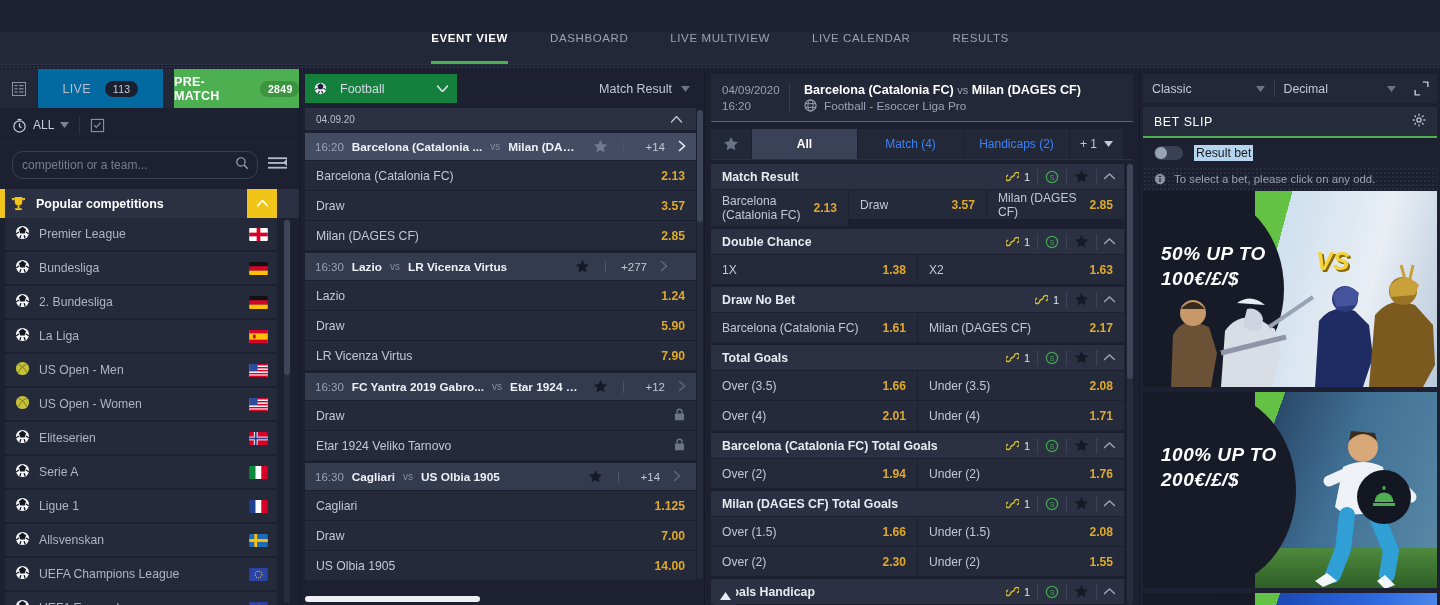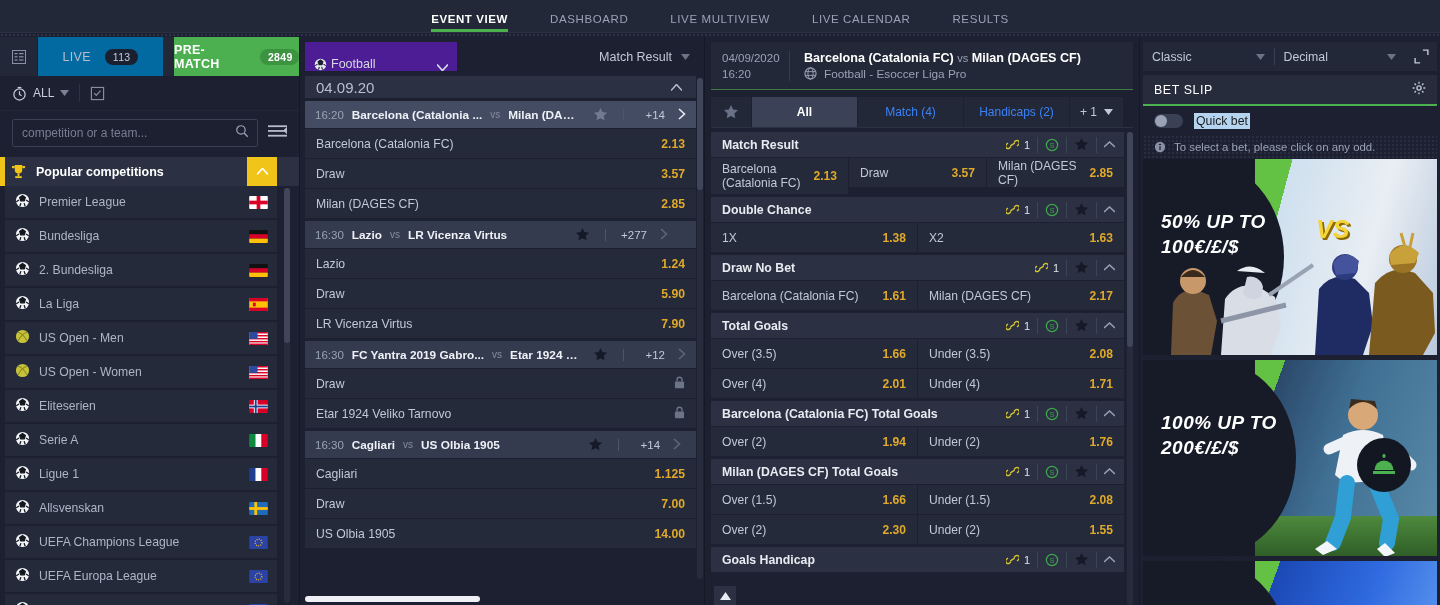--- a/index.html
+++ b/index.html
@@ -7,23 +7,24 @@
     width: 1440px; height: 605px;
     background: #1c2030;
     font-family: "Liberation Sans", sans-serif;
     overflow: hidden;
     color: #c9cedb;
   }
   .app { position: relative; width: 1440px; height: 605px; display: flex; flex-direction: column; }
 
   
   .topnav {
-    height: 33px; background: #232838; display: flex; align-items: flex-end;
+    height: 33px; background: #232838; display: flex; 
     justify-content: center; gap: 0px; flex: none;
     border-bottom: 1px solid #2b3142;
+    margin-top: 32px;
   }
   .topnav .tab {
     font-size: 11.5px; letter-spacing: .6px; color: #9aa2b5; padding: 0 21px 7px 21px;
     position: relative; cursor: pointer; white-space: nowrap;
   }
   .topnav .tab.active { color: #ffffff; font-weight: bold; }
   .topnav .tab.active::after {
     content: ""; position: absolute; left: 21px; right: 21px; bottom: 0; height: 3px;
     background: #4caf50;
   }
@@ -45,21 +46,21 @@
   .lt-tab.live { background: #0369a1; }
   .lt-tab.prematch { background: #4caf50; color: #fff; font-weight: bold; margin-left: 11px; }
   .pill { background: #1b2030; border-radius: 9px; font-size: 10.5px; color: #c6ccd9;
           padding: 2px 8px; min-width: 30px; text-align: center; }
   .lt-tab.prematch .pill { background: #3c9440; color: #fff; }
 
   .left-filter { height: 35px; display: flex; align-items: center; padding: 0 12px; gap: 10px;
                  background: #1c2030; border-bottom: 1px solid #232838; flex:none;}
   .filt-all { display: flex; align-items: center; gap: 6px; font-size: 12px; color: #c9cedb; cursor: pointer;}
   .vdiv { width: 1px; height: 18px; background: #2d3346; }
-  .search-box { position: relative; height: 28px; border: 1px solid #3a4053; border-radius: 2px;
+  .search-box { position: relative; height: 28px; border: 1px solid #3a4053; border-radius: 11px;
                 background: #1c2030; display: flex; align-items: center; padding: 0 28px 0 9px; }
   .search-box input { background: transparent; border: 0; outline: none; width: 100%;
                       color: #c9cedb; font-size: 12px; font-family: "Liberation Sans", sans-serif; }
   .search-box input::placeholder { color: #777e90; }
   .search-ico { position: absolute; right: 8px; top: 50%; transform: translateY(-50%); }
 
   .search-row { display: flex; align-items: center; gap: 10px; padding: 8px 12px 10px 12px; flex:none;}
   .search-row .search-box { flex: 1; }
 
   .popular-head { height: 29px; display: flex; align-items: center; background: #2b3142;
@@ -74,29 +75,29 @@
   .comp-item .cname { flex: 1; font-size: 12.2px; color: #aeb5c5; margin-left: 9px; }
   .flag { width: 19px; height: 13px; border-radius: 1px; overflow: hidden; display:block; }
 
   .left-scroll { position: absolute; right: 9px; top: 2px; width: 6px; bottom: 2px; background: #262c3c; border-radius: 3px;}
   .left-scroll i { position: absolute; top: 0; left: 0; right: 0; height: 155px; background: #3f4659; border-radius: 3px; display:block;}
 
   
   .mid { width: 405px; background: #1c2030; display: flex; flex-direction: column; flex: none;
          border-right: 1px solid #151926; }
   .mid-top { height: 39px; display: flex; align-items: center; background: #1c2030; padding: 0 5px; gap: 6px; flex:none;}
-  .sport-sel { width: 152px; height: 29px; background: #4c1d95; display: flex; align-items: flex-end;
-               padding: 0 9px; gap: 4px; cursor: pointer; }
+  .sport-sel { width: 152px; height: 29px; background: #15803d; display: flex; align-items: center;
+               padding: 0 9px; gap: 13px; cursor: pointer; }
   .sport-sel .sname { flex: 1; font-size: 12.5px; color: #d5dae5; }
   .mkt-sel { margin-left: auto; display: flex; align-items: center; gap: 9px; padding-right: 9px;
              font-size: 12.5px; color: #c2c8d6; cursor: pointer;}
 
   .mid-list { flex: 1; overflow: hidden; position: relative; padding-left: 5px; }
   .date-head { height: 22px; display: flex; align-items: center; justify-content: space-between;
-               padding: 0 14px 0 11px; background: #2b3142; font-size: 15px; color: #b9bfcd; margin-right:8px; cursor:pointer;}
+               padding: 0 14px 0 11px; background: #2b3142; font-size: 10px; color: #b9bfcd; margin-right:8px; cursor:pointer;}
   .ev-head { height: 27px; display: flex; align-items: center; background: #343b4f; margin: 3px 8px 0 0;
              padding: 0 4px 0 10px; gap: 8px; cursor: pointer; }
   .ev-head.sel { background: #444c63; }
   .ev-time { font-size: 11.5px; color: #9aa2b5; flex:none; }
   .ev-t1 { font-size: 11.8px; color: #eef1f6; font-weight: bold; white-space: nowrap; overflow:hidden;
            text-overflow: ellipsis; max-width: 152px; }
   .ev-vs { font-size: 10px; color: #858da0; flex:none; }
   .ev-t2 { font-size: 11.8px; color: #eef1f6; font-weight: bold; white-space: nowrap; overflow:hidden;
            text-overflow: ellipsis; max-width: 152px; flex:1; }
   .ev-star { flex:none; display:flex; align-items:center; padding: 0 7px;}
@@ -1005,21 +1006,21 @@
             <circle cx="8" cy="8" r="2.4" fill="none" stroke="#c2c8d6" stroke-width="1.5"></circle>
             <path d="M8 0.8v2.2M8 13v2.2M0.8 8h2.2M13 8h2.2M2.9 2.9l1.6 1.6M11.5 11.5l1.6 1.6M13.1 2.9l-1.6 1.6M4.5 11.5l-1.6 1.6" stroke="#c2c8d6" stroke-width="1.5"></path>
           </svg>
         </span>
       </div>
 
       <div class="quick-row">
         <span class="toggle">
             <i></i>
           </span>
-        <span class="qb-label">Quick bet</span>
+        <span class="qb-label">Result bet</span>
       </div>
 
       <div class="hint-row">
         <svg width="12" height="12" viewBox="0 0 14 14">
           <circle cx="7" cy="7" r="6" fill="#8a91a4"></circle>
           <path d="M7 3.2a1.6 1.6 0 00-1.6 1.6h3.2A1.6 1.6 0 007 3.2z" fill="#1c2030"></path>
           <rect x="6.3" y="6" width="1.4" height="4.5" fill="#1c2030"></rect>
         </svg>
         <span class="ht">To select a bet, please click on any odd.</span>
       </div>

